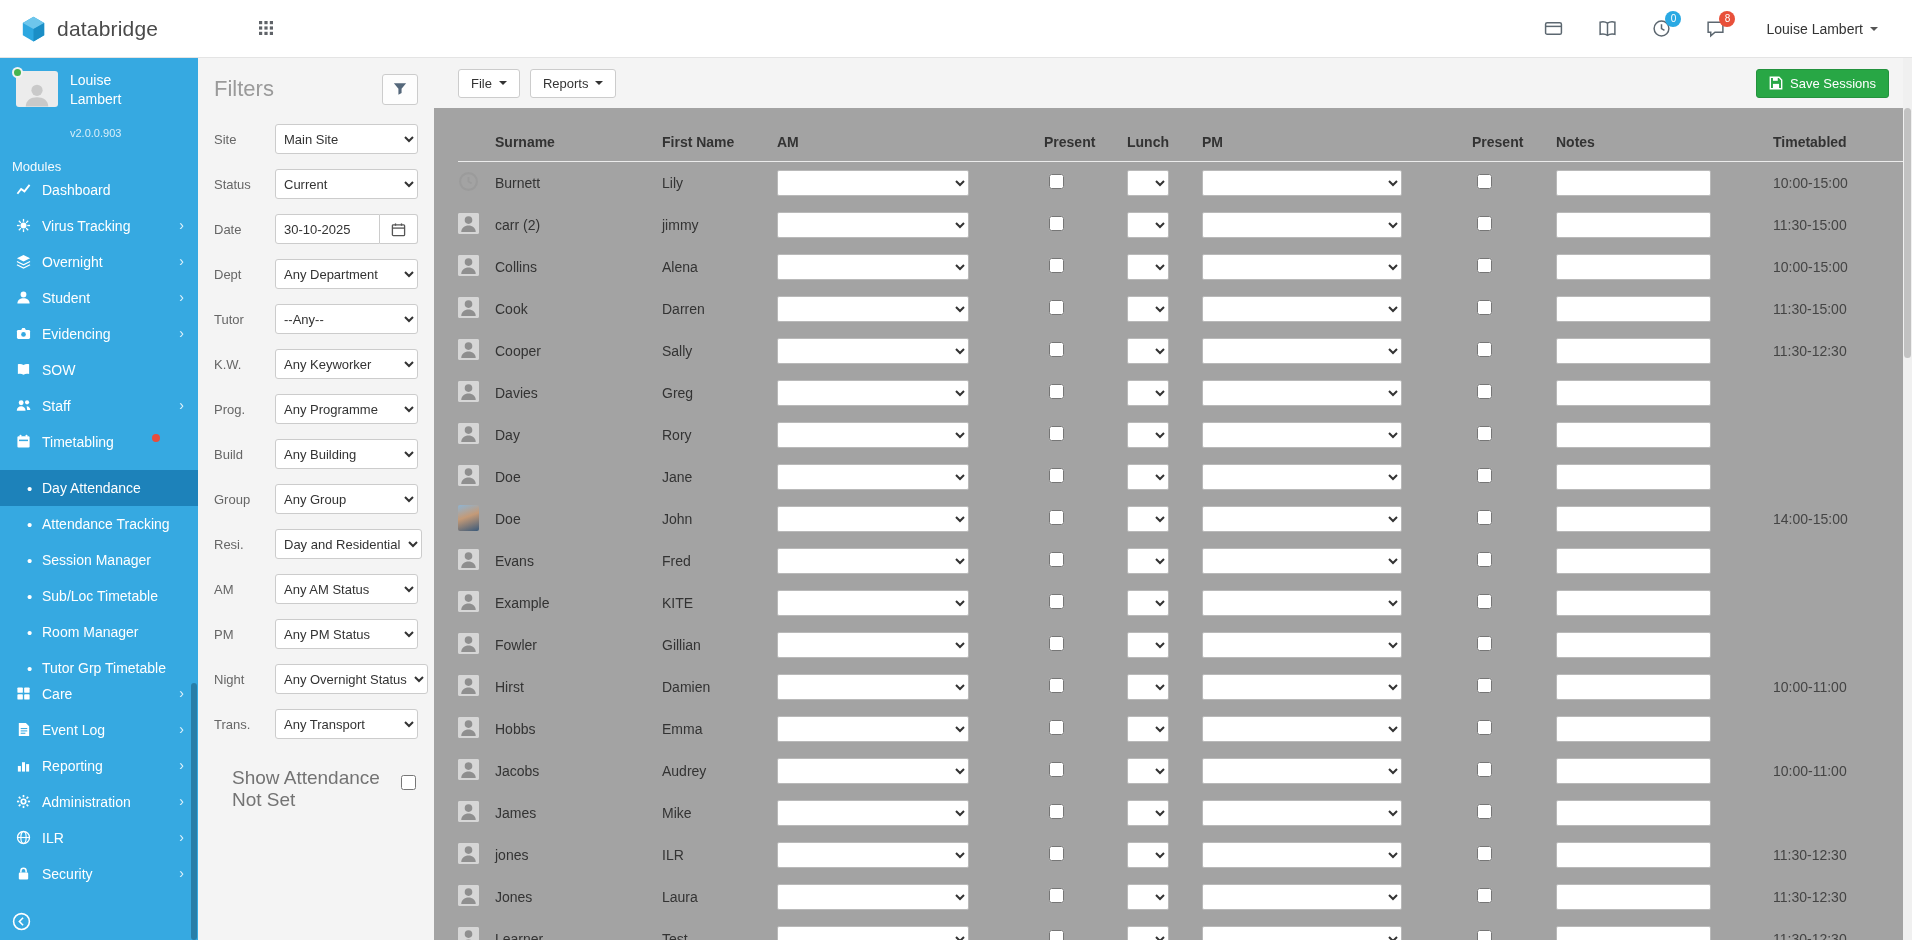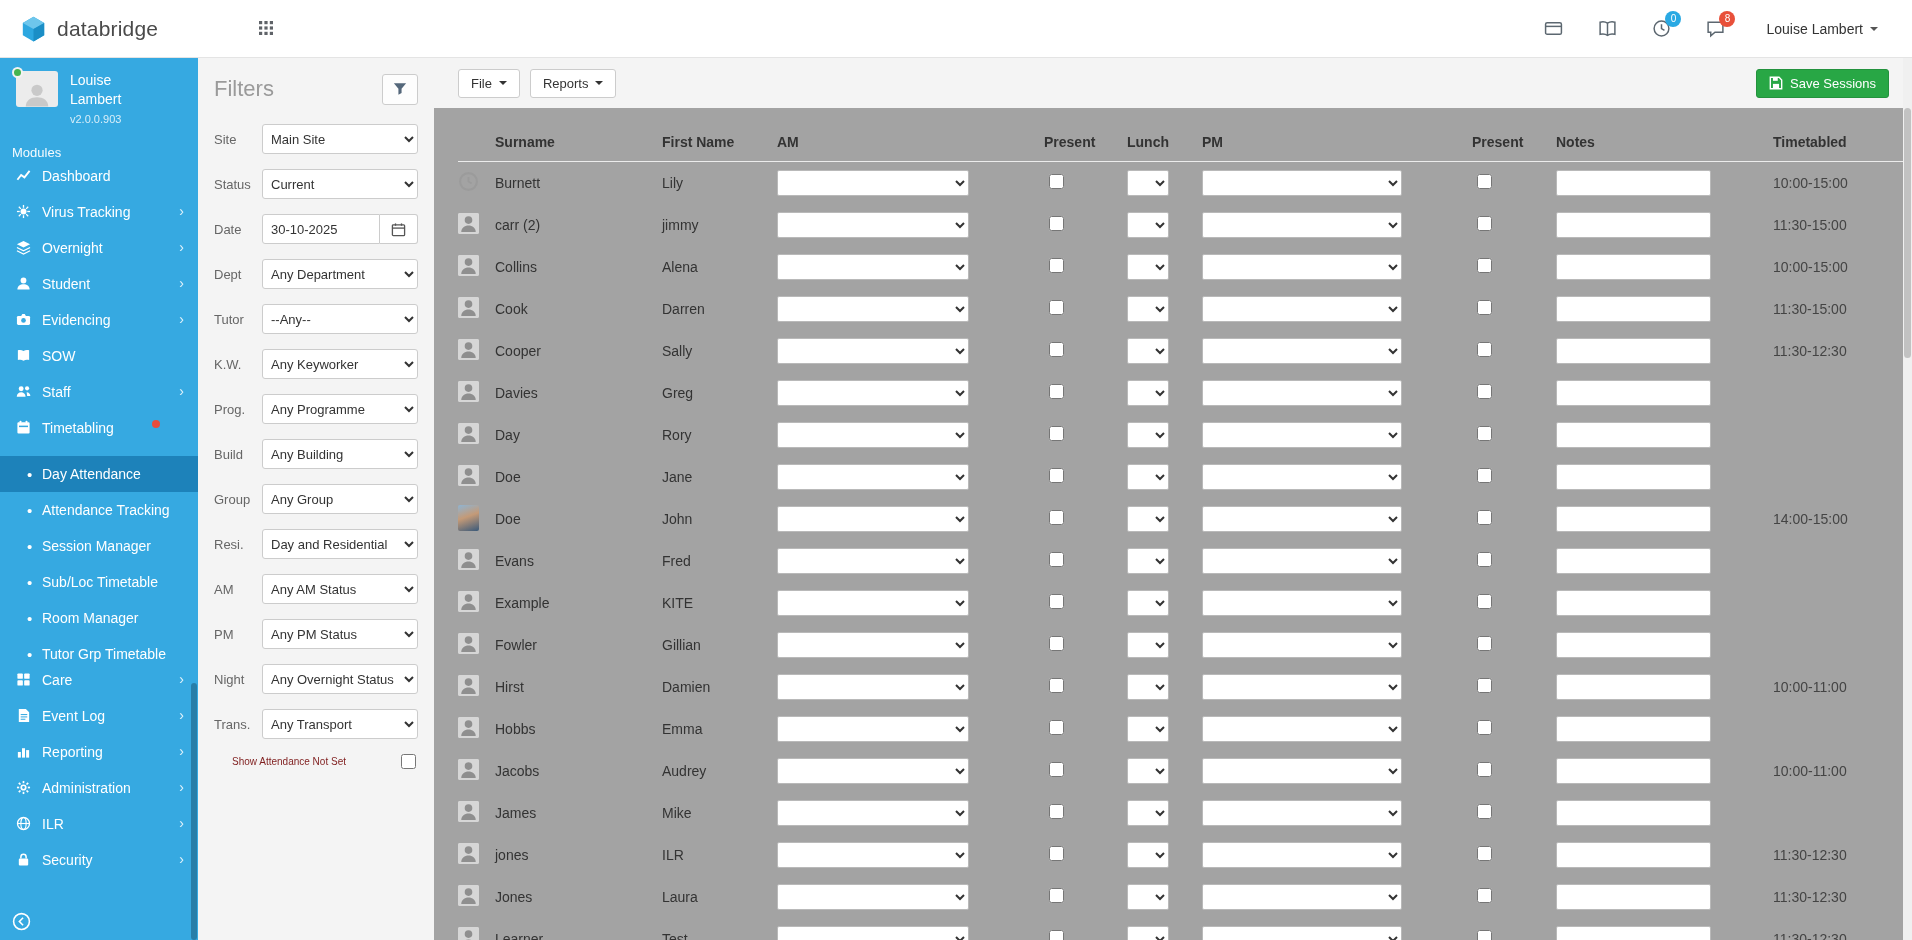--- a/index.html
+++ b/index.html
@@ -36,21 +36,21 @@
   
   .sidebar{position:absolute;top:58px;left:0;width:198px;bottom:0;background:var(--sidebar-blue);
     color:#fff;overflow:hidden;}
   .profile{display:flex;padding:13px 8px 8px 16px;gap:12px;}
   .avatar-wrap{position:relative;width:42px;height:36px;background:#ececec;border-radius:3px;flex:none;
     display:flex;align-items:flex-end;justify-content:center;}
   .avatar-wrap svg{width:30px;height:26px;display:block;}
   .status-dot{position:absolute;top:-4px;left:-4px;width:11px;height:11px;background:#46b450;
     border-radius:50%;border:2px solid #f2f2f2;}
   .profile-name{font-size:14px;line-height:19px;max-width:78px;}
-  .profile-version{font-size:11px;opacity:.8;margin-top:4px;}
+  .profile-version{font-size:11px;opacity:.8;margin-top:18px;}
   .modules-label{font-size:13px;opacity:.95;padding:12px 0 8px 12px;}
   .nav-item{display:flex;height:36px;padding:0 14px 0 16px;cursor:pointer;font-size:14px;}
   .nav-icon{width:16px;height:16px;margin-right:10px;flex:none;color:#fff;}
   .nav-icon svg{width:15px;height:15px;display:block;}
   .nav-label{flex:1;white-space:nowrap;}
   .chev{font-size:14px;opacity:.85;line-height:1;}
   .notif-dot{width:8px;height:8px;border-radius:50%;background:#e74c3c;margin-right:24px;flex:none;}
   .nav-sub{display:flex;align-items:center;height:36px;padding-left:27px;font-size:14px;cursor:pointer;}
   .nav-sub .bullet{width:15px;font-size:15px;line-height:1;}
   .nav-sub.active{background:var(--sidebar-active);}
@@ -60,32 +60,32 @@
     background:rgba(0,0,0,.25);border-radius:3px;cursor:pointer;}
 
   
   .filters-panel{position:absolute;top:58px;left:198px;width:236px;bottom:0;background:#f4f4f4;}
   .filters-head{display:flex;align-items:center;justify-content:space-between;padding:14px 16px 4px 16px;height:52px;}
   .filters-title{font-size:22px;color:#9a9a9a;}
   .filter-btn{width:36px;height:31px;background:#fdfdfd;border:1px solid #ccc;border-radius:3px;
     display:flex;align-items:center;justify-content:center;cursor:pointer;}
   .filter-btn svg{width:14px;height:14px;display:block;}
   .filter-rows{padding-top:14px;}
-  .f-row{display:flex;align-items:center;padding:0 16px;margin-bottom:15px;}
+  .f-row{display:flex;align-items:center;padding:0 16px;margin-bottom:15px;gap:13px;}
   .f-label{width:48px;font-size:13px;color:#666;flex:none;}
   .f-select{flex:1;height:30px;font-size:13px;color:#333;border:1px solid #ccc;border-radius:3px;
     background:#fff;font-family:inherit;padding:0 4px;}
   .dategroup{flex:1;display:flex;}
   .f-date{width:0;flex:1;height:30px;border:1px solid #ccc;border-radius:3px 0 0 3px;padding:0 8px;
     font-size:13px;color:#333;font-family:inherit;}
   .f-datebtn{width:38px;height:30px;border:1px solid #ccc;border-left:none;border-radius:0 3px 3px 0;
     background:#fff;display:flex;align-items:center;justify-content:center;cursor:pointer;}
   .f-datebtn svg{width:15px;height:15px;display:block;}
   .f-check-row{display:flex;align-items:center;padding:0 18px 0 34px;margin-top:2px;}
-  .f-check-label{font-size:10px;color:#7f1d1d;flex:1;}
+  .f-check-label{font-size:19px;color:#737373;flex:1;margin-top:13px;}
   .f-check-row input{width:15px;height:15px;}
 
   
   .main{position:absolute;top:58px;left:434px;right:9px;bottom:0;background:#a3a3a3;overflow:hidden;}
   .toolbar{height:50px;background:#f4f4f4;display:flex;align-items:center;padding:0 14px 0 24px;gap:10px;}
   .btn-default{height:29px;padding:0 12px;background:#fff;border:1px solid #ccc;border-radius:3px;
     font-size:13px;color:#333;display:flex;align-items:center;gap:7px;cursor:pointer;font-family:inherit;}
   .caret.dark{border-top-color:#333;}
   .btn-save{margin-left:auto;height:29px;padding:0 12px;background:var(--save-green);border:1px solid #23923d;
     border-radius:3px;color:#fff;font-size:13px;display:flex;align-items:center;gap:7px;cursor:pointer;font-family:inherit;}

